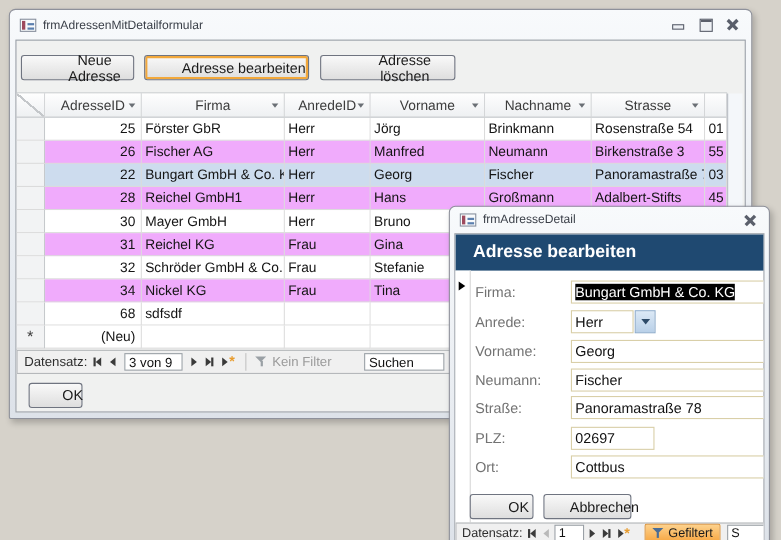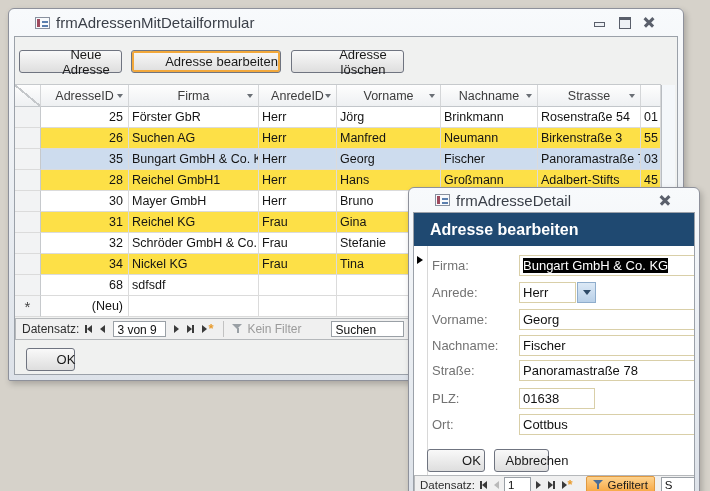--- a/index.html
+++ b/index.html
@@ -13,21 +13,21 @@
   .window {
     position: absolute;
     border: 1px solid #8e919b;
     border-radius: 6px 6px 2px 2px;
     background: linear-gradient(#f8fafc, #e8ecf1 60%, #dde2e9);
     box-shadow: 2px 3px 6px rgba(0,0,0,0.22);
   }
   #main-window { left: 8px; top: 8px; width: 676px; height: 373px; }
   #detail-window { left: 408px; top: 187px; width: 292px; height: 311px; z-index: 10; }
 
-  .titlebar { display: flex; align-items: center; gap: 6px; padding: 0 26px; font-size: 15px; color: #3a3f48; }
+  .titlebar { display: flex; align-items: center; gap: 6px; padding: 0 9px; font-size: 11px; color: #3a3f48; }
   #main-window .titlebar { height: 27px; }
   #detail-window .titlebar { height: 24px; }
   .win-controls { margin-left: auto; display: flex; gap: 9px; align-items: center; }
   .ctl { width: 16px; height: 13px; position: relative; }
   .ctl-min::after { content:""; position:absolute; left:3px; bottom:2px; width:9px; height:3px; border:1px solid #5a5f6b; background:#eef1f5; }
   .ctl-max::after { content:""; position:absolute; left:3px; top:1px; width:10px; height:10px; border:1px solid #5a5f6b; background:#eef1f5; box-shadow: inset 0 2px 0 #5a5f6b; }
   .ctl-close::before, .ctl-close::after { content:""; position:absolute; left:2px; top:5px; width:12px; height:2.5px; background:#5a5f6b; }
   .ctl-close::before { transform: rotate(45deg); }
   .ctl-close::after { transform: rotate(-45deg); }
 
@@ -67,21 +67,21 @@
   .hcell.corner { background:
     linear-gradient(to top right, transparent 47%, #c4c7ca 47%, #c4c7ca 53%, transparent 53%),
     linear-gradient(#fefefe, #eef0f2); }
   .cell {
     background: #fff; border-right: 1px solid #dbdbdb; border-bottom: 1px solid #dbdbdb;
     font-size: 12.5px; color: #141414; padding: 0 3px;
     display: flex; align-items: center; white-space: nowrap; overflow: hidden;
   }
   .cell.num { justify-content: flex-end; padding-right: 5px; text-align: right; }
   .cell.sel-col { background: #f2f3f4; border-right: 1px solid #c6c9cc; justify-content: center; font-size: 15px; color: #444; }
-  .cell.row-alt { background: #fde047; }
+  .cell.row-alt { background: #f0abfc; }
   .cell.row-sel { background: #cddcee; }
 
   #vscroll { position: absolute; left: 646px; top: 48px; width: 14px; height: 231px;
     background: #f4f7fa; border-left: 1px solid #b9bdc2; }
 
   .navbar {
     position: absolute; background: #f0f0f0; border: 1px solid #b5b8bb;
     display: flex; align-items: center; color: #2e2e2e; overflow: hidden;
   }
   #main-nav { left: 0; top: 281px; width: 660px; height: 22px; padding-left: 6px; gap: 4px; font-size: 12px; }
@@ -143,49 +143,49 @@
     <span class="win-controls">
       <span class="ctl ctl-min"></span>
       <span class="ctl ctl-max"></span>
       <span class="ctl ctl-close"></span>
     </span>
   </div>
   <div id="main-content">
 
     <button class="btn" style="left:4px;top:13px;width:103px;">Neue Adresse</button>
     <button class="btn btn-focused" style="left:116px;top:13px;width:150px;">Adresse bearbeiten</button>
-    <button class="btn" style="left:276px;top:13px;width:113px;">Adresse löschen</button>
+    <button class="btn" style="left:276px;top:13px;width:123px;">Adresse löschen</button>
 
     <div id="table">
         <div class="hcell corner"></div>
         <div class="hcell">AdresseID<span class="harrow"></span></div>
         <div class="hcell">Firma<span class="harrow"></span></div>
         <div class="hcell">AnredeID<span class="harrow"></span></div>
         <div class="hcell">Vorname<span class="harrow"></span></div>
         <div class="hcell">Nachname<span class="harrow"></span></div>
         <div class="hcell">Strasse<span class="harrow"></span></div>
         <div class="hcell"></div>
         <div class="cell sel-col"></div>
         <div class="cell num">25</div>
         <div class="cell">Förster GbR</div>
         <div class="cell">Herr</div>
         <div class="cell">Jörg</div>
         <div class="cell">Brinkmann</div>
         <div class="cell">Rosenstraße 54</div>
         <div class="cell">01</div>
         <div class="cell sel-col"></div>
         <div class="cell num row-alt">26</div>
-        <div class="cell row-alt">Suchen AG</div>
+        <div class="cell row-alt">Fischer AG</div>
         <div class="cell row-alt">Herr</div>
         <div class="cell row-alt">Manfred</div>
         <div class="cell row-alt">Neumann</div>
         <div class="cell row-alt">Birkenstraße 3</div>
         <div class="cell row-alt">55</div>
         <div class="cell sel-col"></div>
-        <div class="cell num row-sel">35</div>
+        <div class="cell num row-sel">22</div>
         <div class="cell row-sel">Bungart GmbH &amp; Co. KG</div>
         <div class="cell row-sel">Herr</div>
         <div class="cell row-sel">Georg</div>
         <div class="cell row-sel">Fischer</div>
         <div class="cell row-sel">Panoramastraße 78</div>
         <div class="cell row-sel">03</div>
         <div class="cell sel-col"></div>
         <div class="cell num row-alt">28</div>
         <div class="cell row-alt">Reichel GmbH1</div>
         <div class="cell row-alt">Herr</div>
@@ -292,32 +292,32 @@
     <div id="detail-fields">
         <div class="fld-label" style="top: 45px;">Firma:</div>
         <div class="fld-input" style="top: 42px;"><span class="hl">Bungart GmbH &amp; Co. KG</span></div>
         <div class="fld-label" style="top: 72px;">Anrede:</div>
         <div class="combo" style="top: 69px;">
           <div class="cval">Herr</div>
           <div class="cbtn"></div>
         </div>
         <div class="fld-label" style="top: 99px;">Vorname:</div>
         <div class="fld-input" style="top: 96px;"><span>Georg</span></div>
-        <div class="fld-label" style="top: 125px;">Nachname:</div>
+        <div class="fld-label" style="top: 125px;">Neumann:</div>
         <div class="fld-input" style="top: 122px;"><span>Fischer</span></div>
         <div class="fld-label" style="top: 150px;">Straße:</div>
         <div class="fld-input" style="top: 147px;"><span>Panoramastraße 78</span></div>
         <div class="fld-label" style="top: 178px;">PLZ:</div>
-        <div class="fld-input narrow" style="top: 175px;"><span>01638</span></div>
+        <div class="fld-input narrow" style="top: 175px;"><span>02697</span></div>
         <div class="fld-label" style="top: 204px;">Ort:</div>
         <div class="fld-input" style="top: 201px;"><span>Cottbus</span></div>
       </div>
 
     <button class="btn" style="left:13px;top:236px;width:58px;">OK</button>
-    <button class="btn" style="left:80px;top:236px;width:55px;">Abbrechen</button>
+    <button class="btn" style="left:80px;top:236px;width:80px;">Abbrechen</button>
 
     <div class="navbar" id="detail-nav">
       <span>Datensatz:</span>
       <span class="nav-btn">
           <span class="nbar"></span>
           <span class="tri-l"></span>
         </span>
       <span class="nav-btn dis">
           <span class="tri-l"></span>
         </span>

